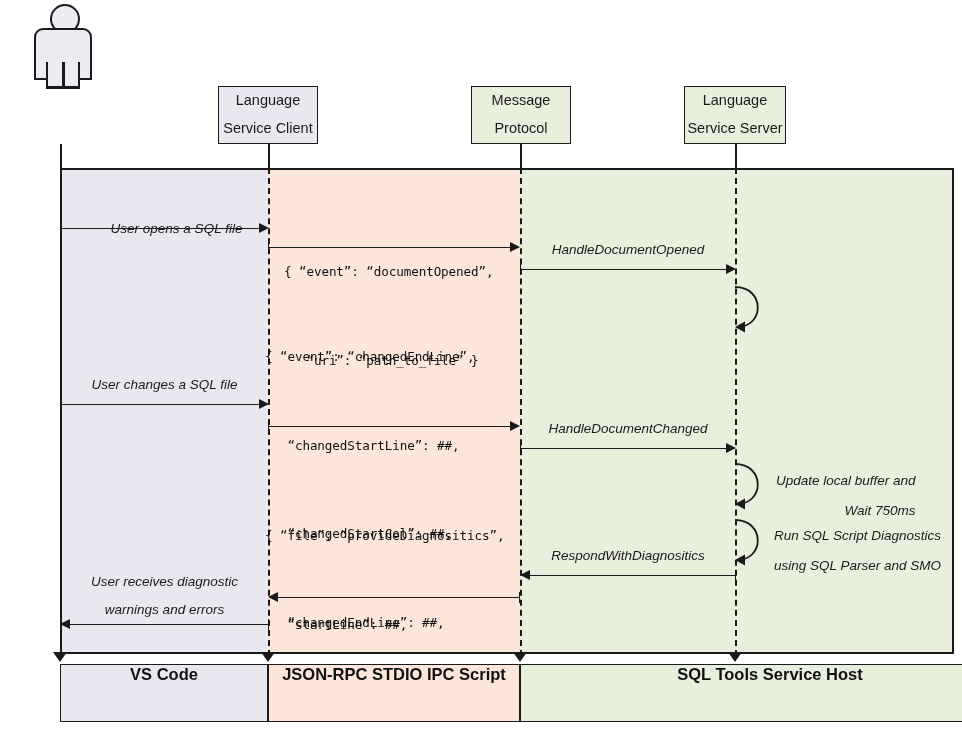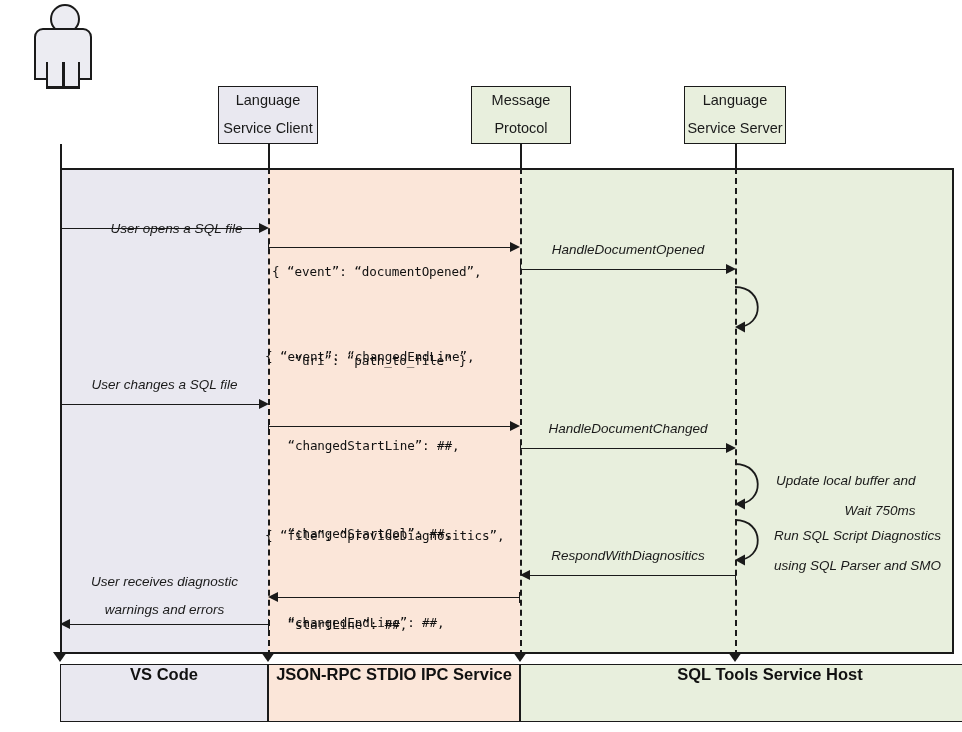--- a/index.html
+++ b/index.html
@@ -237,21 +237,21 @@
   <div class="lifeline" style="left:520px;top:168px;height:488px;"></div>
   <div class="lifeline" style="left:735px;top:168px;height:488px;"></div>
 
   <div class="msg" style="left:60px;top:228px;width:209px;">
     <div class="msg-tick-l"></div>
     <div class="msg-line" style="width:199px;"></div>
     <div class="arrowhead-r" style="left:199px;"></div>
   </div>
   <div class="msg-label" style="left:72px;top:201px;width:209px;margin-top:20px;">User opens a SQL file</div>
 
-  <div class="json" style="left:272px;top:198px;">
+  <div class="json" style="left:284px;top:198px;">
     <div>{ “event”: “documentOpened”,</div>
     <div>   “uri”: “path_to_file” }</div>
   </div>
 
   <div class="msg" style="left:268px;top:247px;width:252px;">
     <div class="msg-tick-l"></div>
     <div class="msg-line" style="width:242px;"></div>
     <div class="arrowhead-r" style="left:242px;"></div>
   </div>
 
@@ -352,19 +352,19 @@
 
   <div class="down-arrow" style="left:53px;top:652px;"></div>
   <div class="down-arrow" style="left:261px;top:652px;"></div>
   <div class="down-arrow" style="left:513px;top:652px;"></div>
   <div class="down-arrow" style="left:728px;top:652px;"></div>
 
   <div class="footer-cell grey" style="left:60px;top:664px;width:208px;height:58px;">
     <span>VS Code</span>
   </div>
   <div class="footer-cell peach" style="left:268px;top:664px;width:252px;height:58px;">
-    <span>JSON-RPC STDIO IPC Service</span>
+    <span>JSON-RPC STDIO IPC Script</span>
   </div>
   <div class="footer-cell green" style="left:520px;top:664px;width:500px;height:58px;">
     <span>SQL Tools Service Host</span>
   </div>
 
 </div>
 
 </body></html>

